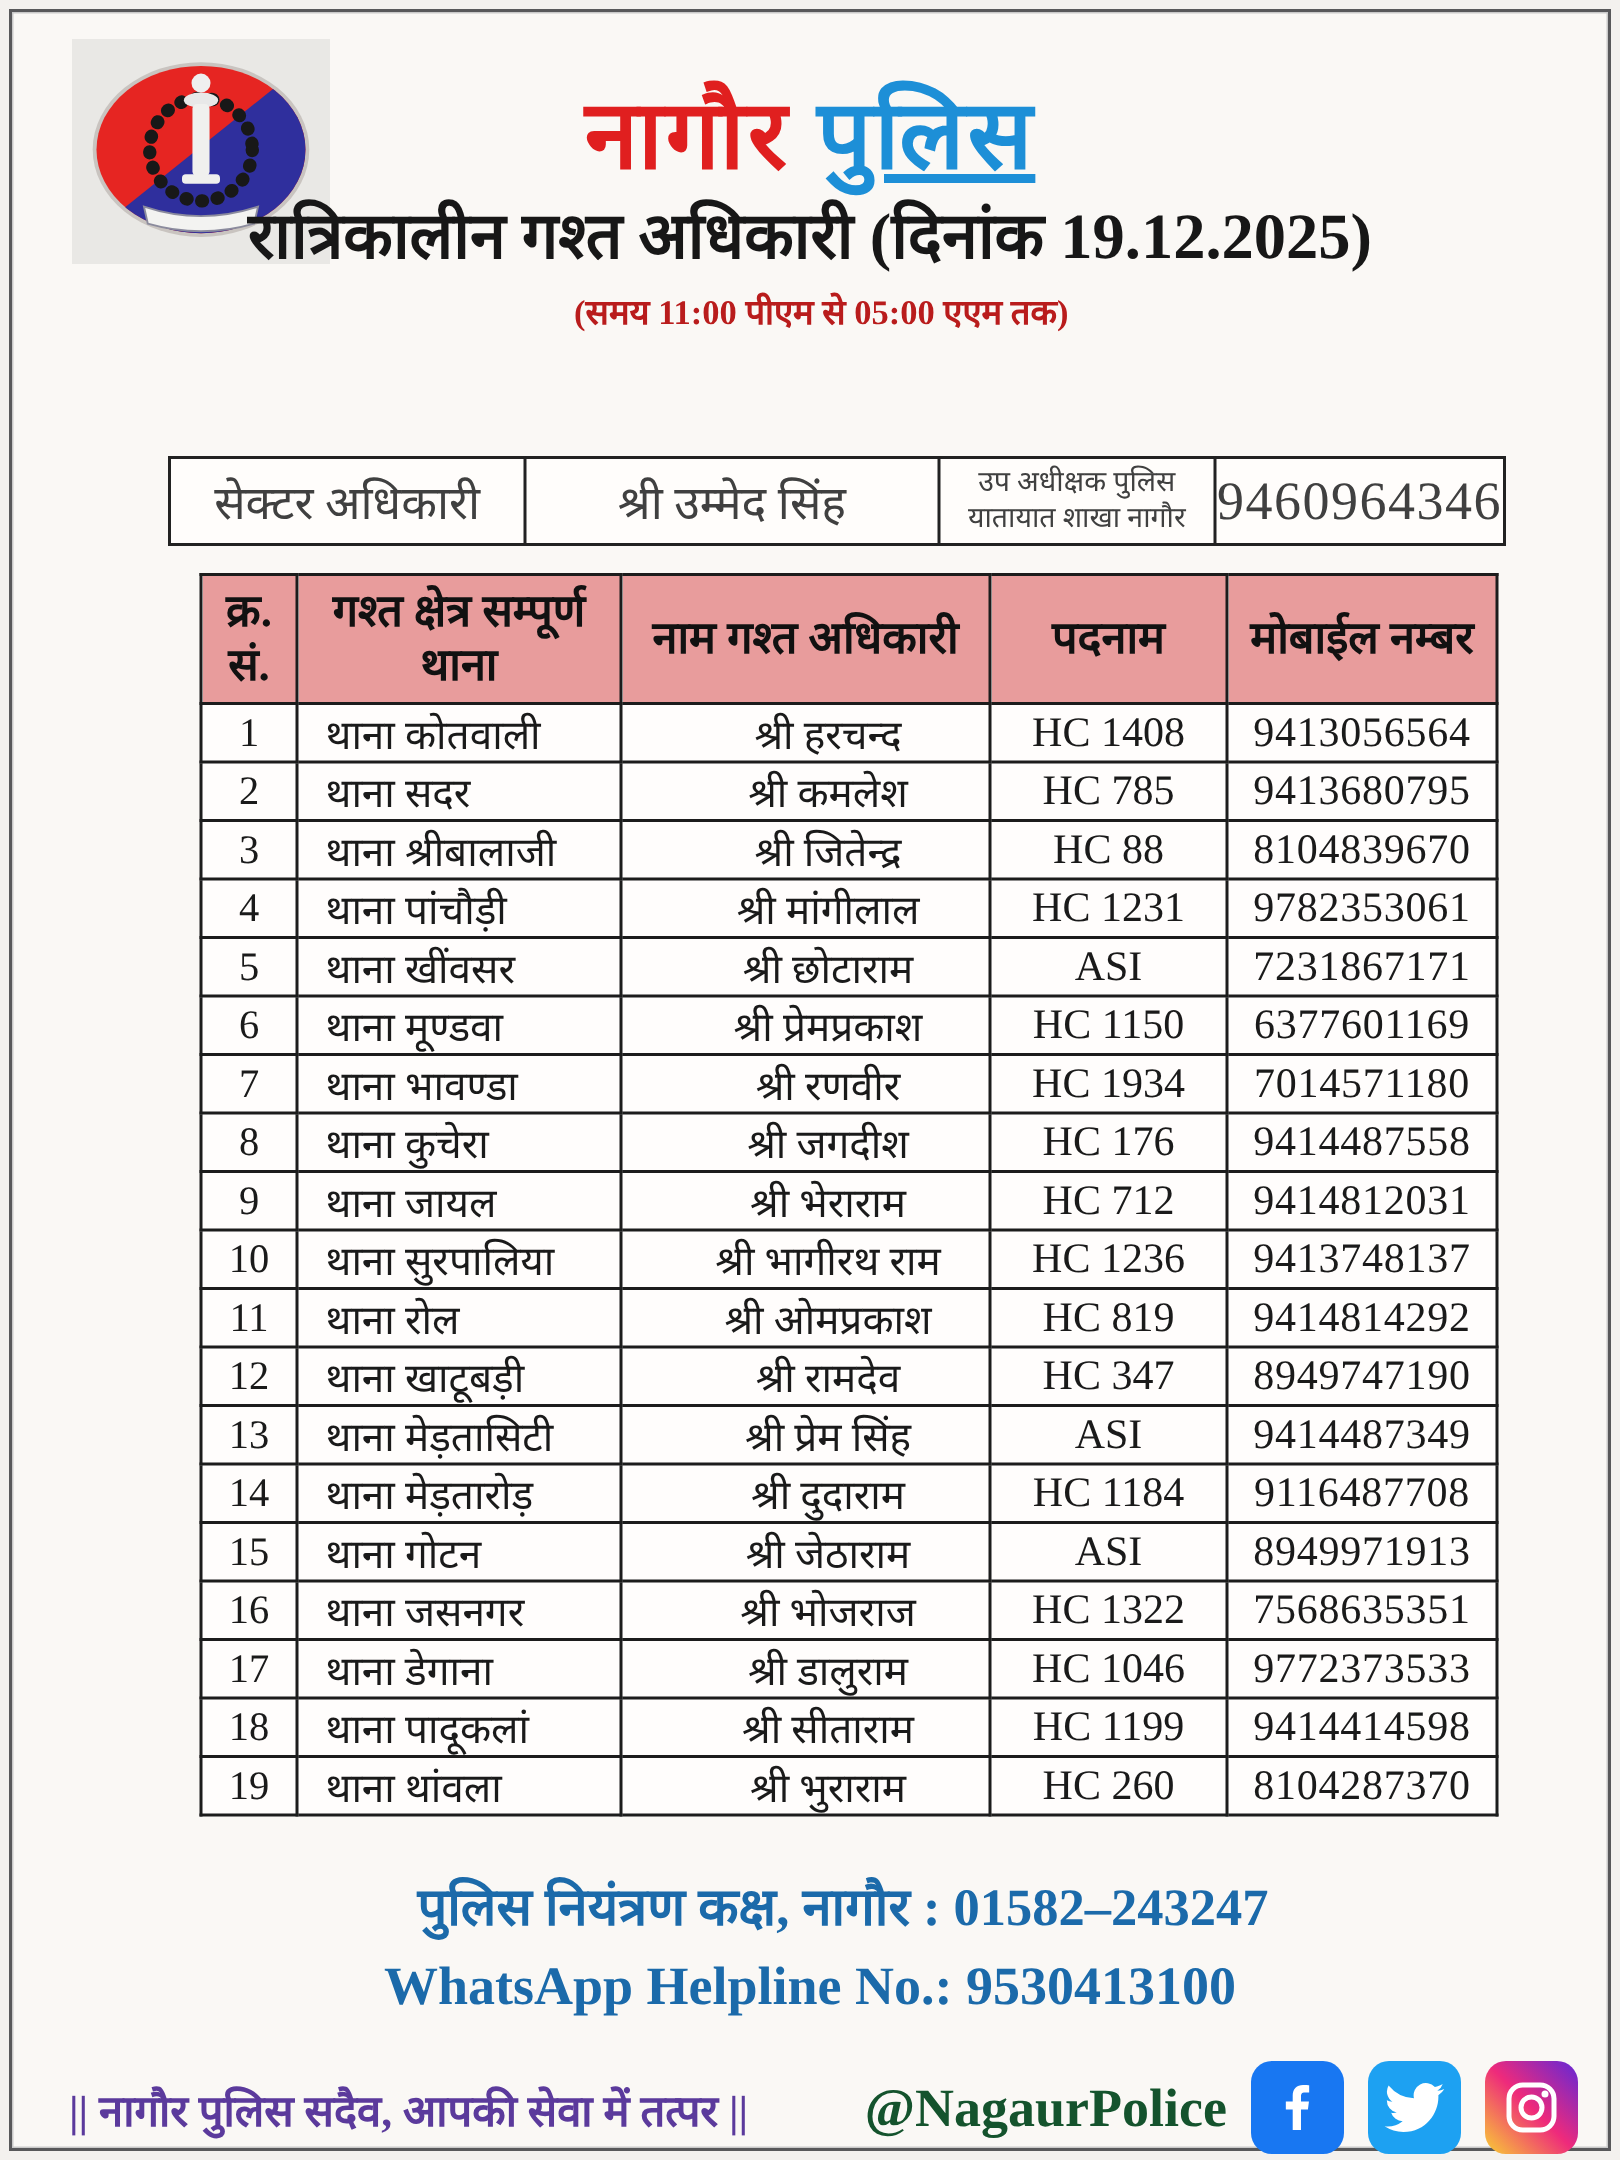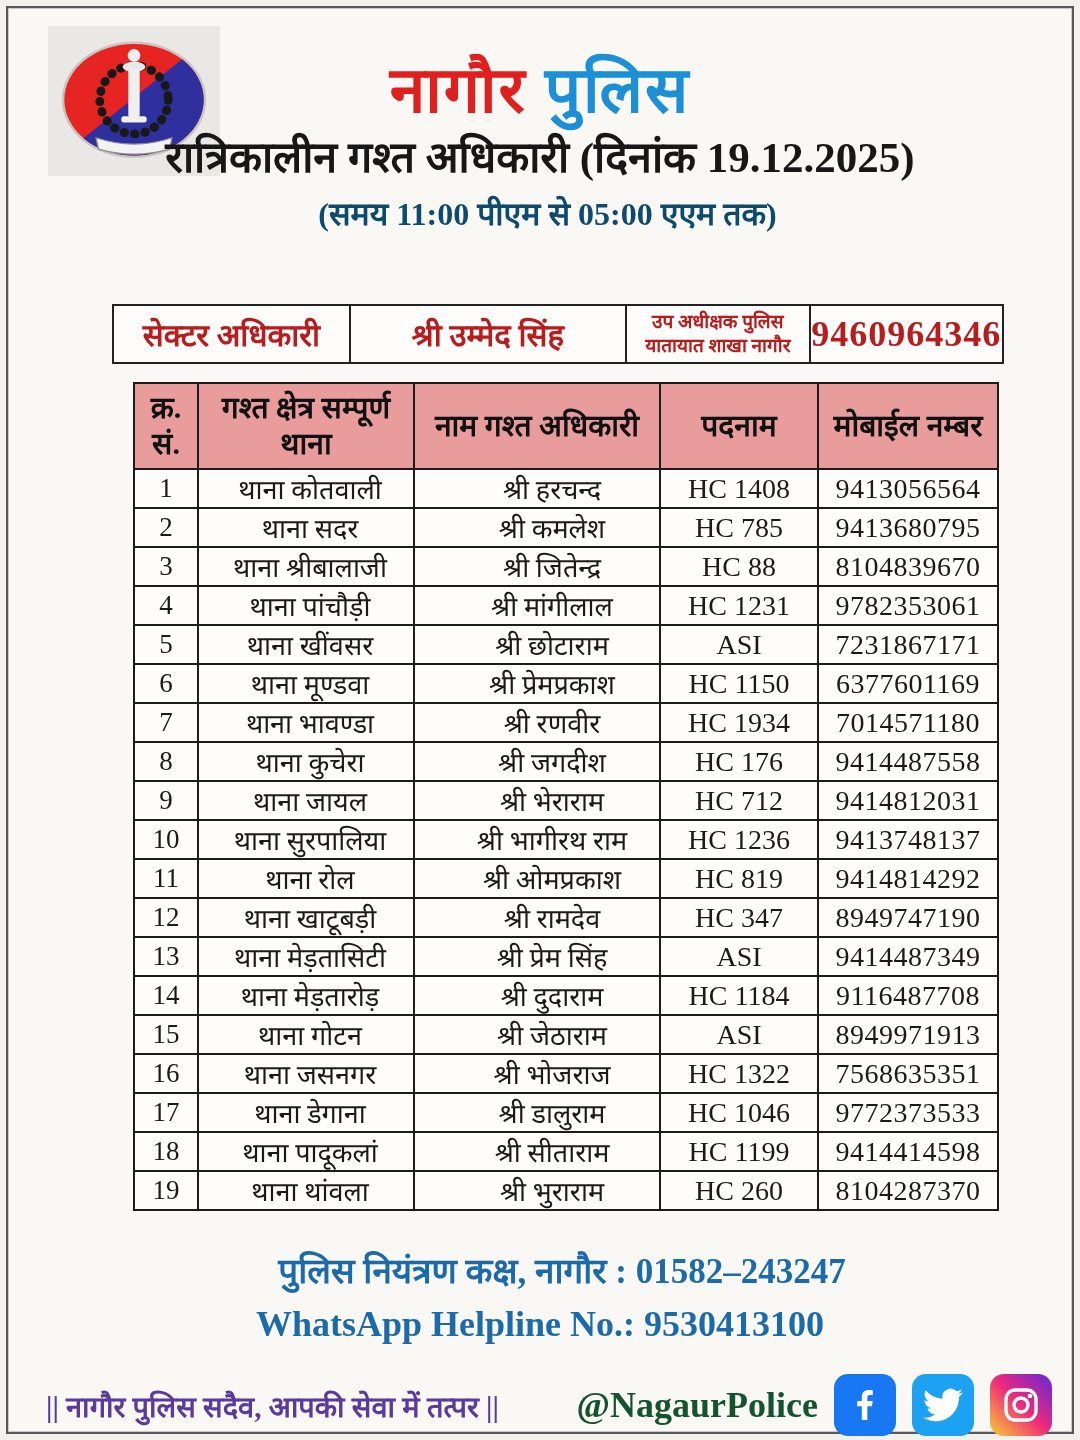--- a/index.html
+++ b/index.html
@@ -21,35 +21,35 @@
   .logo-box {
     position:absolute; left:40px; top:18px; width:172px; height:150px;
     background:#e9e8e5; display:flex; align-items:center; justify-content:center;
   }
   .page-head { position:absolute; left:0; top:0; width:100%; text-align:center; }
   .main-title {
     margin-top:48px; font-size:64px; font-weight:bold; letter-spacing:2px;
     line-height:1.1;
   }
   .main-title .t-red { color:#e01f1f; }
-  .main-title .t-blue { color:#1d8fd7; }
+  .main-title .t-blue { color:#1d8fd7;text-decoration:underline; }
   .subtitle {
     font-size:43px; font-weight:bold; color:#171717;
   }
   .time-line {
-    margin-top:6px; font-size:32px; font-weight:bold; color:#0c4a6e;margin-left:15px;
+    margin-top:6px; font-size:23px; font-weight:bold; color:#b91c1c;margin-left:15px;
   }
   
   .sector-row {
     position:absolute; left:104px; top:296px; width:892px; height:60px;
     display:flex; background:#fffdfb; border:2px solid #222;
   }
   .sector-cell {
     border-right:2px solid #222; display:flex; flex-direction:column;
-    align-items:center; justify-content:center; color:#b91c1c; font-weight:bold;
+    align-items:center; justify-content:center; color:#404040; font-weight:normal;
   }
   .sector-cell:last-child { border-right:none; }
   .sc-label   { width:240px; font-size:31px; }
   .sc-name    { width:280px; font-size:31px; }
   .sc-desig   { width:186px; font-size:19px; line-height:1.25; }
   .sc-phone   { width:194px; font-size:36px; letter-spacing:1px; }
   
   .patrol-table {
     position:absolute; left:125px; top:374px; width:864px;
     border-collapse:collapse; table-layout:fixed;
@@ -64,21 +64,21 @@
     height:86px; line-height:1.2; white-space:normal; text-align:center;
     padding:0 4px;
   }
   .patrol-table td { height:38.7px; font-size:27px; }
   .patrol-table col.c-sno   { width:64px; }
   .patrol-table col.c-thana { width:216px; }
   .patrol-table col.c-name  { width:246px; }
   .patrol-table col.c-desig { width:158px; }
   .patrol-table col.c-phone { width:180px; }
   .patrol-table td:nth-child(1) { text-align:center; }
-  .patrol-table td:nth-child(2) { text-align:center; padding-left:8px; }
+  .patrol-table td:nth-child(2) { text-align:left; padding-left:18px; }
   .patrol-table td:nth-child(3) { text-align:center; padding-left:30px; }
   .patrol-table td:nth-child(4) { text-align:center; font-size:28px; }
   .patrol-table td:nth-child(5) { text-align:center; font-size:28px; letter-spacing:.5px; }
   
   .footer-block { position:absolute; left:0; top:1238px; width:100%; text-align:center; }
   .control-room { font-size:35px; font-weight:bold; color:#1b6aaa;margin-left:44px; }
   .whatsapp-line { margin-top:10px; font-size:36px; font-weight:bold; color:#1b6aaa; }
   
   .bottom-bar {
     position:absolute; left:14px; right:14px; top:1366px; height:62px;

